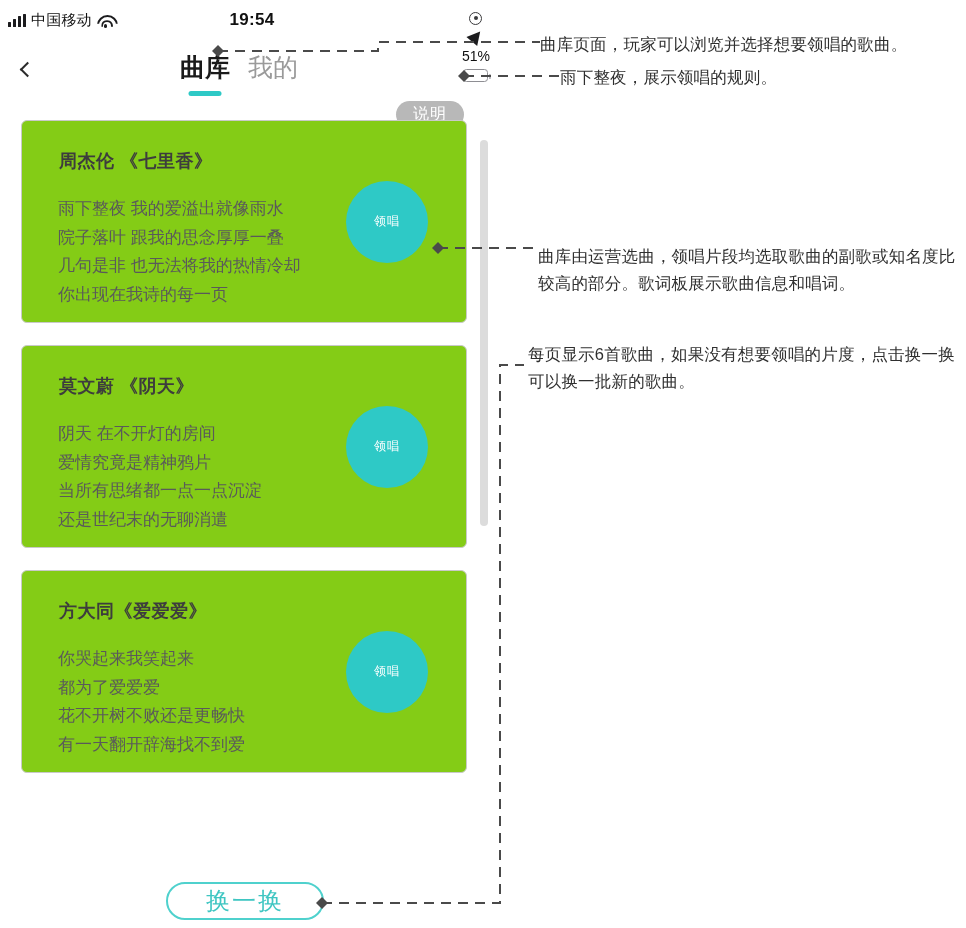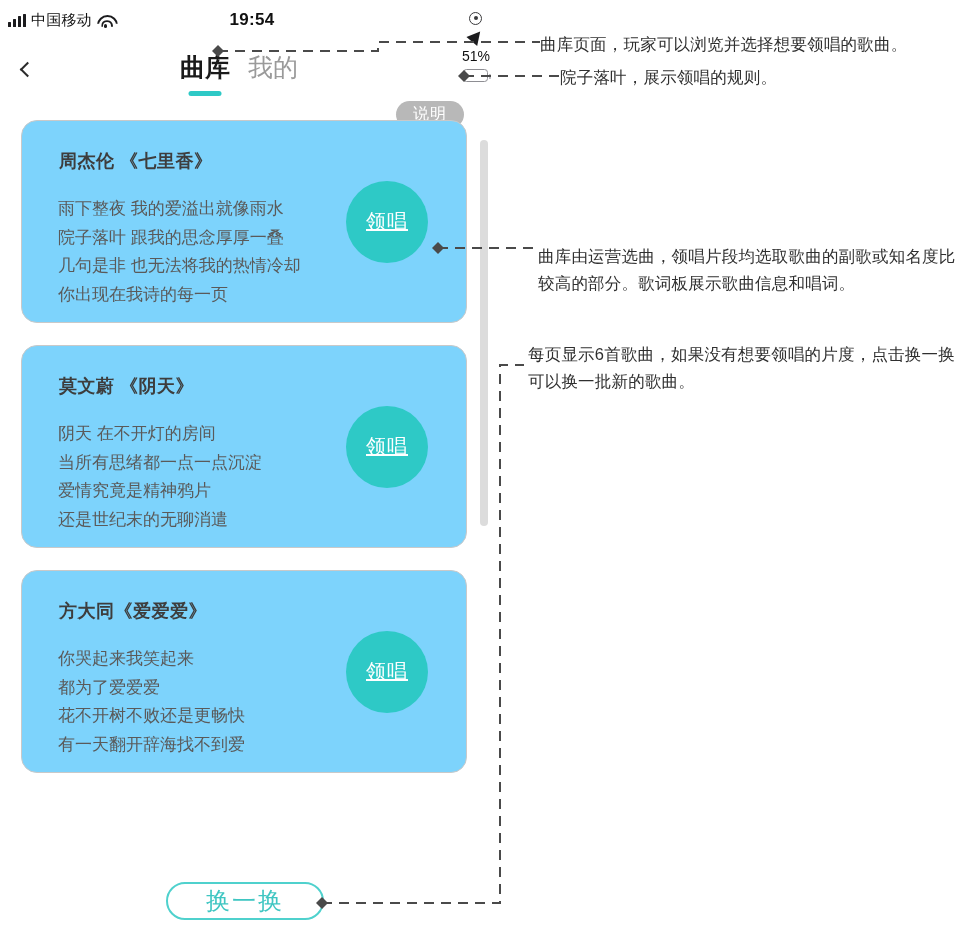--- a/index.html
+++ b/index.html
@@ -118,37 +118,37 @@
     display: flex; align-items: center; justify-content: center;
     font-size: 16px; color: #ffffff; letter-spacing: 1px;
   }
 
   
   .song-list { position: absolute; left: 0; top: 120px; width: 500px; }
   .card {
     position: relative;
     width: 446px; margin: 0 0 22px 21px;
     min-height: 203px;
-    border: 1.4px solid #c9c9c9; border-radius: 16px;
-    background: #7dd3fc;
+    border: 1.4px solid #c9c9c9; border-radius: 6px;
+    background: #84cc16;
   }
   .card-title {
     position: absolute; left: 37px; top: 28px;
     font-size: 18px; font-weight: bold; color: #3d3d3d; letter-spacing: .5px;
   }
   .lyrics {
     position: absolute; left: 36px; top: 74px;
     font-size: 17px; line-height: 28.5px; color: #5a5a5a;
   }
   .lyrics div { white-space: pre; }
   .lead-btn {
     position: absolute; right: 38px; top: 50%; transform: translateY(-50%);
     width: 82px; height: 82px; border-radius: 50%;
     display: flex; align-items: center; justify-content: center;
-    font-size: 20px; color: #ffffff; letter-spacing: 1px; text-decoration: underline;
+    font-size: 12px; color: #ffffff; letter-spacing: 1px;
   }
 
   
   .scrollbar-track {
     position: absolute; left: 480px; top: 140px;
     width: 8px; height: 386px; border-radius: 4px; background: #dcdcdc;
   }
 
   
   .refresh-btn {
@@ -229,22 +229,22 @@
           <div>几句是非 也无法将我的热情冷却</div>
           <div>你出现在我诗的每一页</div>
         </div>
         <div class="lead-btn" style="background: rgb(46, 201, 198);">领唱</div>
       </div>
 
       <div class="card" style="border-color: rgb(201, 201, 201);">
         <div class="card-title" style="color: rgb(61, 61, 61);">莫文蔚 《阴天》</div>
         <div class="lyrics" style="color: rgb(90, 90, 90);">
           <div>阴天 在不开灯的房间</div>
+          <div>爱情究竟是精神鸦片</div>
           <div>当所有思绪都一点一点沉淀</div>
-          <div>爱情究竟是精神鸦片</div>
           <div>还是世纪末的无聊消遣</div>
         </div>
         <div class="lead-btn" style="background: rgb(46, 201, 198);">领唱</div>
       </div>
 
       <div class="card" style="border-color: rgb(201, 201, 201); margin-top: 10px;">
         <div class="card-title" style="color: rgb(61, 61, 61);">方大同《爱爱爱》</div>
         <div class="lyrics" style="color: rgb(90, 90, 90);">
           <div>你哭起来我笑起来</div>
           <div>都为了爱爱爱</div>
@@ -275,17 +275,17 @@
     </g>
     <g fill="#4a4a4a">
       <path d="M218 45 L224 51 L218 57 L212 51 Z"></path>
       <path d="M464 70 L470 76 L464 82 L458 76 Z"></path>
       <path d="M438 242 L444 248 L438 254 L432 248 Z"></path>
       <path d="M322 897 L328 903 L322 909 L316 903 Z"></path>
     </g>
   </svg>
 
   <div class="anno-text" id="anno1">曲库页面，玩家可以浏览并选择想要领唱的歌曲。</div>
-  <div class="anno-text" id="anno2">院子落叶，展示领唱的规则。</div>
+  <div class="anno-text" id="anno2">雨下整夜，展示领唱的规则。</div>
   <div class="anno-text" id="anno3">曲库由运营选曲，领唱片段均选取歌曲的副歌或知名度比较高的部分。歌词板展示歌曲信息和唱词。</div>
   <div class="anno-text" id="anno4">每页显示6首歌曲，如果没有想要领唱的片度，点击换一换可以换一批新的歌曲。</div>
 
 </div>
 
 </body></html>

